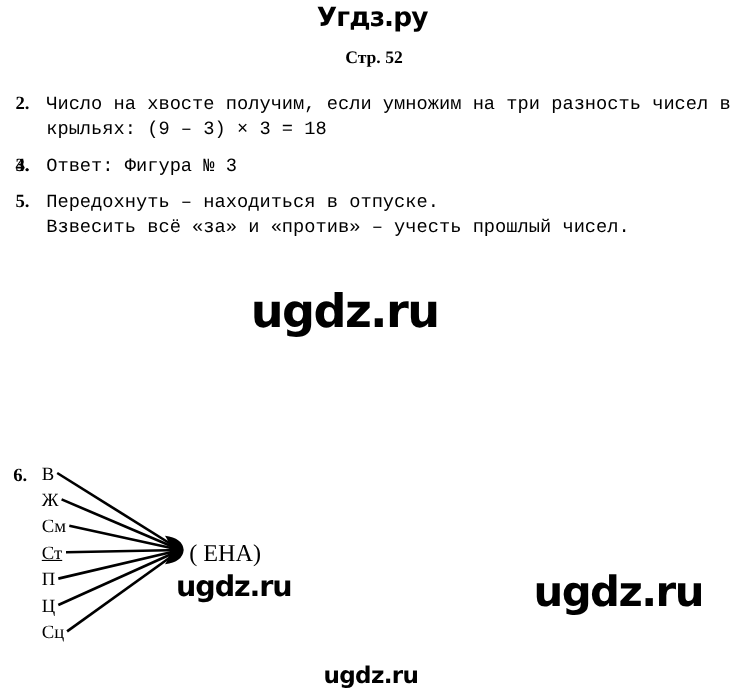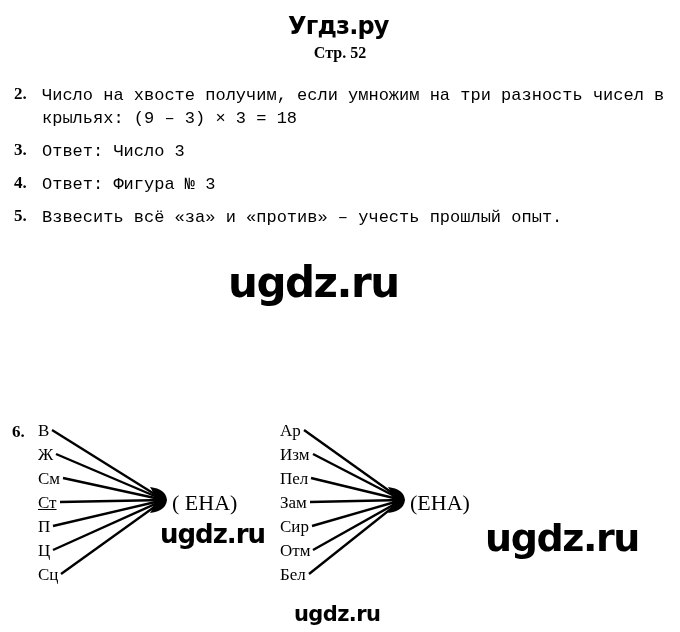--- a/index.html
+++ b/index.html
@@ -24,21 +24,20 @@
     color: #000000;
     white-space: nowrap;
     letter-spacing: -0.5px;
     user-select: none;
   }
   .wm-logo {
     left: 288px;
     top: 2px;
     font-size: 24px;
     letter-spacing: -0.8px;
-    margin-top: 10px;
   }
   .wm-big-1 {
     left: 228px;
     top: 258px;
     font-size: 42px;
     letter-spacing: -1.5px;
   }
   .wm-mid-left {
     left: 160px;
     top: 519px;
@@ -151,33 +150,33 @@
 <div class="exercises" id="exercise-list">
     <div class="ex">
       <div class="ex-num">2.</div>
       <div class="ex-body">
         <div class="ex-line">Число на хвосте получим, если умножим на три разность чисел в крыльях: (9 – 3) × 3 = 18</div>
       </div>
     </div>
     <div class="ex">
       <div class="ex-num">3.</div>
       <div class="ex-body">
-        <div class="ex-line">Ответ: Число 3</div>
       </div>
     </div>
     <div class="ex">
       <div class="ex-num">4.</div>
       <div class="ex-body">
         <div class="ex-line">Ответ: Фигура № 3</div>
       </div>
     </div>
     <div class="ex">
       <div class="ex-num">5.</div>
       <div class="ex-body">
-        <div class="ex-line">Взвесить всё «за» и «против» – учесть прошлый опыт.</div>
+        <div class="ex-line">Передохнуть – находиться в отпуске.</div>
+        <div class="ex-line">Взвесить всё «за» и «против» – учесть прошлый чисел.</div>
       </div>
     </div>
   </div>
 
 <div class="wm wm-big-1">ugdz.ru</div>
 
 <div class="ex-diagram">
   <div class="ex6-num">6.</div>
   <div class="fan fan-left" id="fan-0">
       <div class="fan-label" style="left: 0px; top: 10px;">В</div>
@@ -192,37 +191,17 @@
         <line x1="18" y1="42" x2="126" y2="88" stroke="#000000" stroke-width="2.4"></line>
         <line x1="25" y1="66" x2="126" y2="88" stroke="#000000" stroke-width="2.4"></line>
         <line x1="22" y1="90" x2="126" y2="88" stroke="#000000" stroke-width="2.4"></line>
         <line x1="15" y1="114" x2="126" y2="88" stroke="#000000" stroke-width="2.4"></line>
         <line x1="15" y1="138" x2="126" y2="88" stroke="#000000" stroke-width="2.4"></line>
         <line x1="23" y1="162" x2="126" y2="88" stroke="#000000" stroke-width="2.4"></line>
         <path d="M 112 75 Q 128 77 129 88 Q 128 99 112 101 Q 121 88 112 75 Z" fill="#000000"></path>
       </svg>
       <div class="fan-target" style="left: 134px; top: 78px;">( ЕНА)</div>
     </div>
-  <div class="fan fan-right" id="fan-1">
-      <div class="fan-label" style="left: 0px; top: 10px;">Ар</div>
-      <div class="fan-label" style="left: 0px; top: 34px;">Изм</div>
-      <div class="fan-label" style="left: 0px; top: 58px;">Пел</div>
-      <div class="fan-label" style="left: 0px; top: 82px;">Зам</div>
-      <div class="fan-label" style="left: 0px; top: 106px;">Сир</div>
-      <div class="fan-label" style="left: 0px; top: 130px;">Отм</div>
-      <div class="fan-label" style="left: 0px; top: 154px;">Бел</div>
-      <svg width="250" height="190">
-        <line x1="24" y1="18" x2="122" y2="88" stroke="#000000" stroke-width="2.4"></line>
-        <line x1="33" y1="42" x2="122" y2="88" stroke="#000000" stroke-width="2.4"></line>
-        <line x1="31" y1="66" x2="122" y2="88" stroke="#000000" stroke-width="2.4"></line>
-        <line x1="30" y1="90" x2="122" y2="88" stroke="#000000" stroke-width="2.4"></line>
-        <line x1="32" y1="114" x2="122" y2="88" stroke="#000000" stroke-width="2.4"></line>
-        <line x1="33" y1="138" x2="122" y2="88" stroke="#000000" stroke-width="2.4"></line>
-        <line x1="29" y1="162" x2="122" y2="88" stroke="#000000" stroke-width="2.4"></line>
-        <path d="M 108 75 Q 124 77 125 88 Q 124 99 108 101 Q 117 88 108 75 Z" fill="#000000"></path>
-      </svg>
-      <div class="fan-target" style="left: 130px; top: 78px;">(ЕНА)</div>
-    </div>
 </div>
 
 <div class="wm wm-mid-left">ugdz.ru</div>
 <div class="wm wm-mid-right">ugdz.ru</div>
 <div class="wm wm-bottom">ugdz.ru</div>
 
 </body></html>

